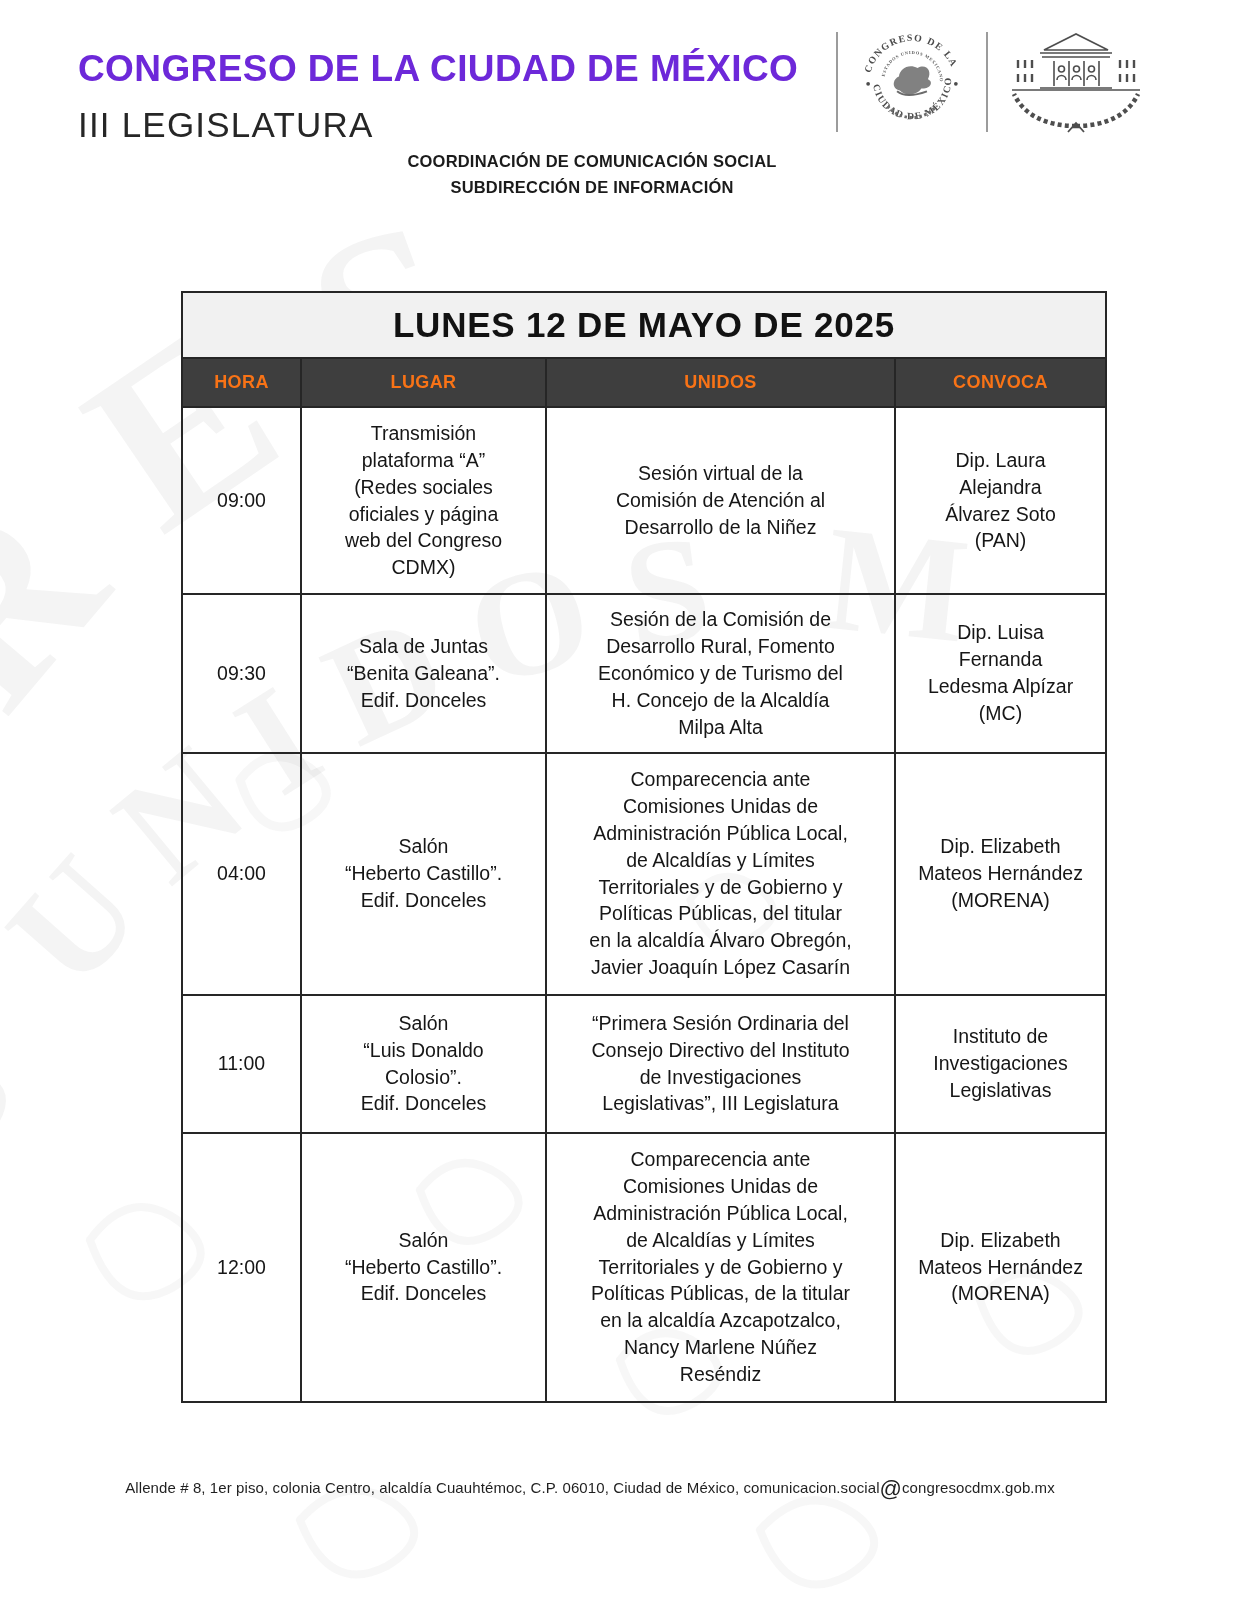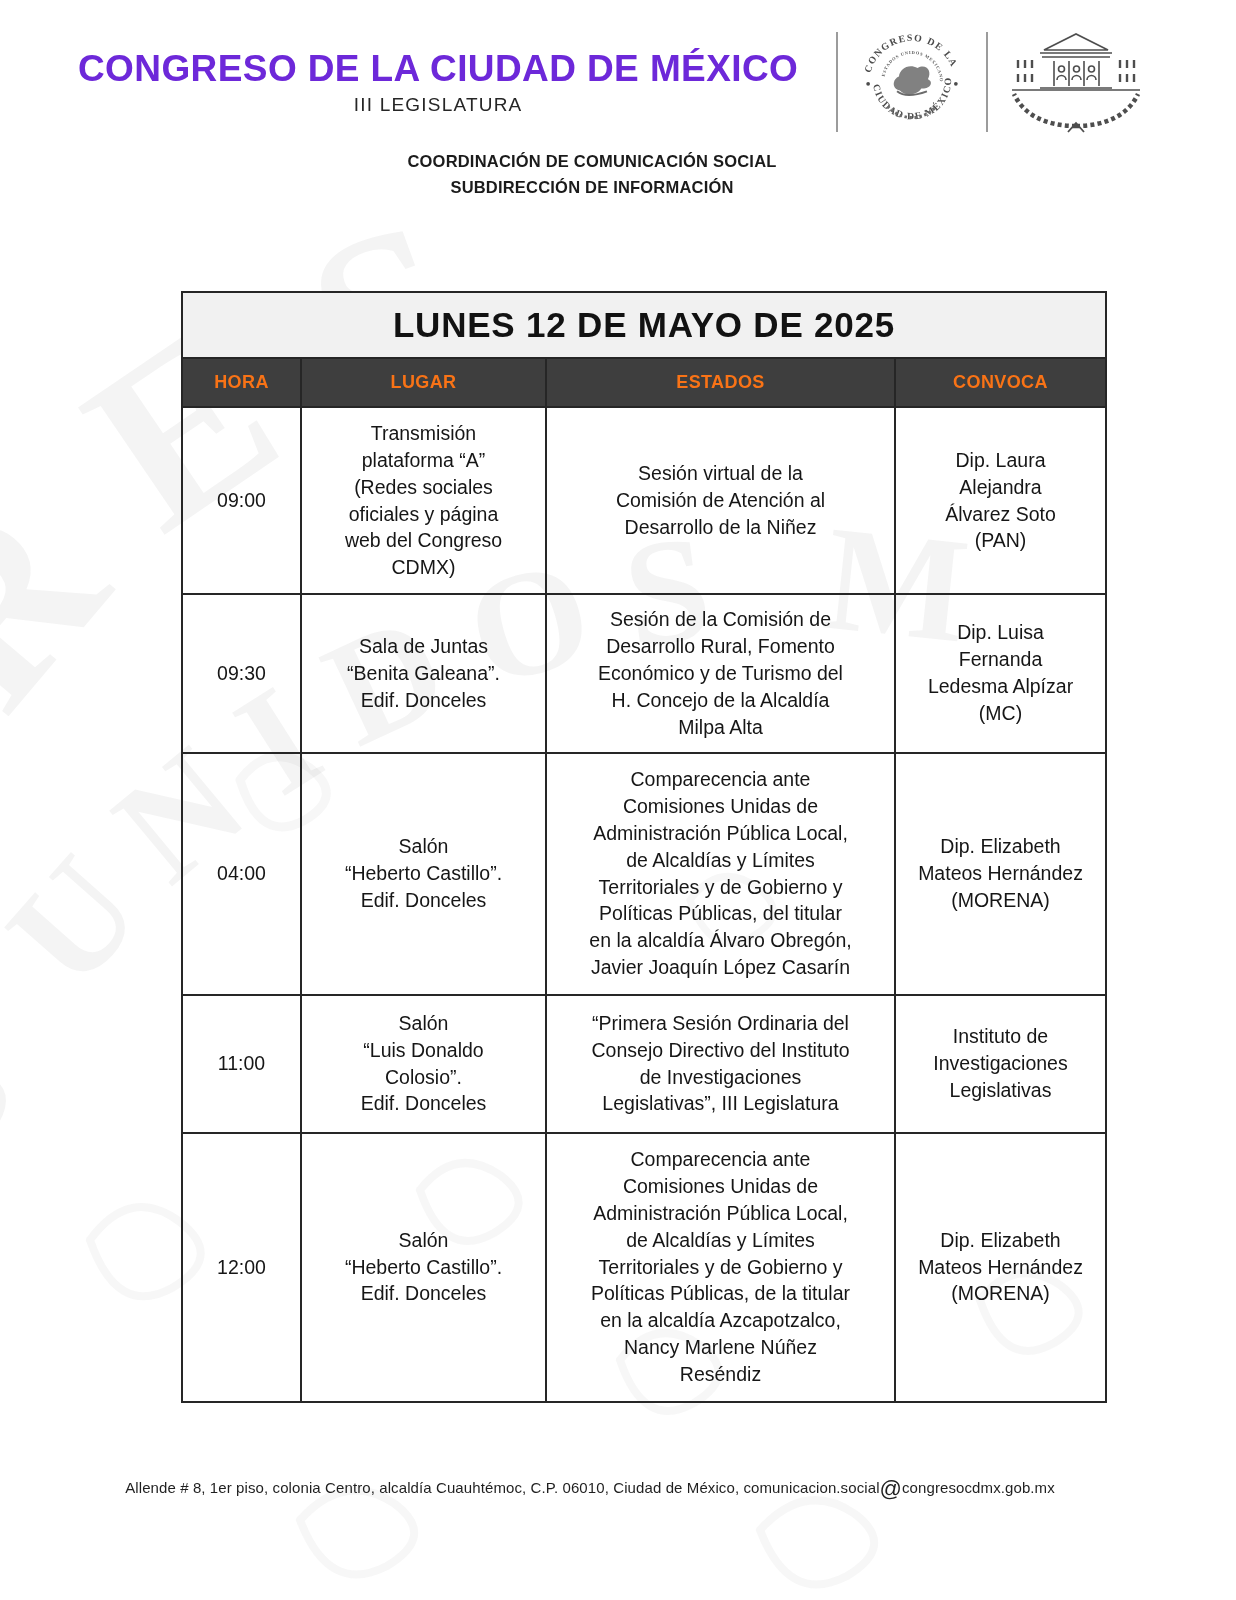--- a/index.html
+++ b/index.html
@@ -21,21 +21,21 @@
   }
   .wm .swirl { fill:none; stroke:rgba(60,60,60,0.045); stroke-linecap:round; }
 
   
   .brand { position:absolute; left:78px; top:48px; z-index:2; }
   .brand-title {
     font-size:37px; font-weight:800; letter-spacing:0.4px; color:#6d28d9;
     white-space:nowrap;
   }
   .brand-subtitle {
-    font-size:19px; font-weight:400; letter-spacing:1.2px; color:#262626; margin-top:4px;text-align:center;
+    font-size:35px; font-weight:400; letter-spacing:1.2px; color:#262626; margin-top:15px;
   }
   .logos {
     position:absolute; left:836px; top:24px; z-index:2;
     display:flex; align-items:center; gap:18px; height:116px;
   }
   .vdiv { width:2px; height:100px; background:#9c9c9c; }
   .logo-svg { display:block; }
   .logo-svg * { vector-effect:non-scaling-stroke; }
   .seal-ring-text { font-family:"Liberation Serif", serif; font-size:10.5px; font-weight:700; fill:#4c4c4c; letter-spacing:1.5px; }
   .seal-inner-text { font-family:"Liberation Serif", serif; font-size:4.8px; font-weight:700; fill:#5a5a5a; letter-spacing:0.8px; }
@@ -191,21 +191,21 @@
           <col class="c3">
           <col class="c4">
         </colgroup>
       <thead>
         <tr>
           <th class="date-title" colspan="4">LUNES 12 DE MAYO DE 2025</th>
         </tr>
         <tr class="cols">
           <th>HORA</th>
           <th>LUGAR</th>
-          <th>ESTADOS</th>
+          <th>UNIDOS</th>
           <th>CONVOCA</th>
         </tr>
       </thead>
       <tbody id="schedule-body">
     <tr style="height: 187px;">
       <td class="cell c-hora">09:00</td>
       <td class="cell c-lugar">Transmisión
 plataforma “A”
 (Redes sociales
 oficiales y página

